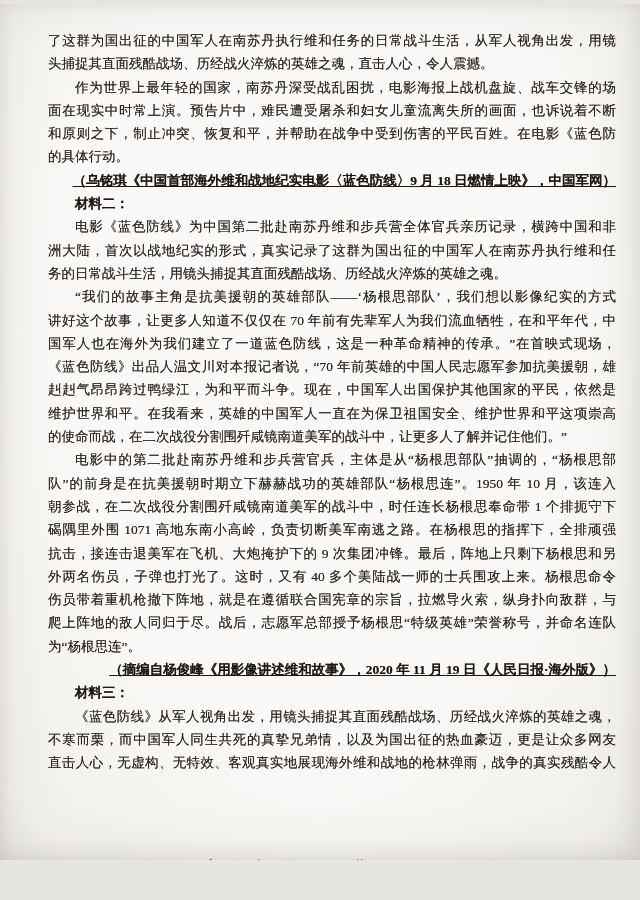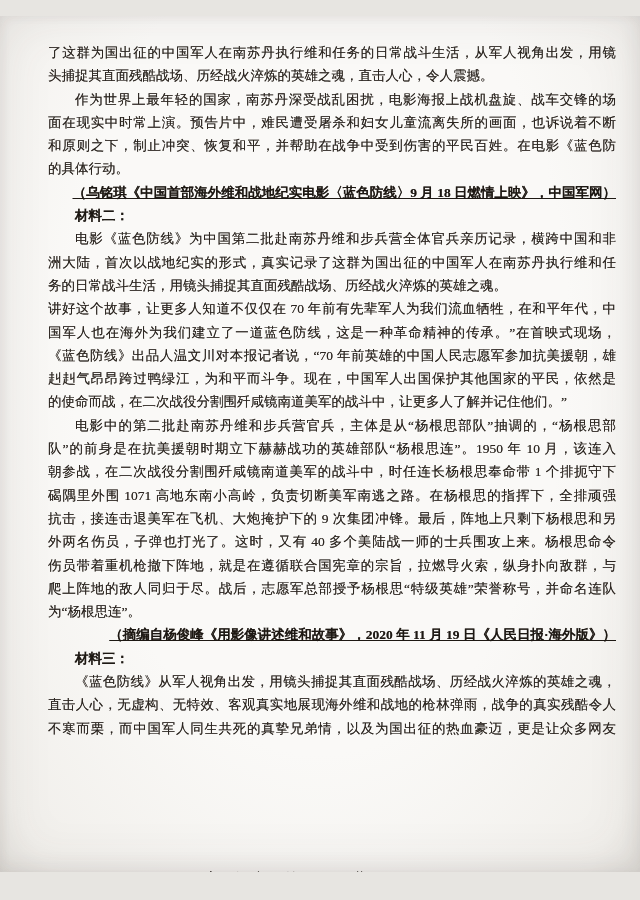--- a/index.html
+++ b/index.html
@@ -1,19 +1,19 @@
 <!DOCTYPE html>
 <html><head>
 <meta charset="utf-8">
 <style>
   html,body{margin:0;padding:0;background:#e7e5e1;}
   .page{
     position:relative;
     width:640px;height:856px;
-    margin:16px auto;
+    margin:4px auto;
     background:radial-gradient(ellipse at 50% 38%, #faf9f7 55%, #f1efeb 92%, #e9e7e2 100%);
     box-shadow:inset 0 0 55px rgba(70,62,55,.10), inset -4px -6px 18px rgba(70,62,55,.07), inset 3px 2px 10px rgba(70,62,55,.04);
     overflow:hidden;
     font-family:"Liberation Serif","DejaVu Serif",serif;
     color:#2b2520;
   }
   .body-text{
     position:absolute;
     left:48px;top:25px;width:568px;
     font-size:13.5px;
@@ -66,24 +66,26 @@
       <div class="ln hdr">材料二：</div>
     </div>
 
     <div class="para">
       <div class="ln ind">电影《蓝色防线》为中国第二批赴南苏丹维和步兵营全体官兵亲历记录，横跨中国和非</div>
       <div class="ln">洲大陆，首次以战地纪实的形式，真实记录了这群为国出征的中国军人在南苏丹执行维和任</div>
       <div class="ln end">务的日常战斗生活，用镜头捕捉其直面残酷战场、历经战火淬炼的英雄之魂。</div>
     </div>
 
     <div class="para">
+      <div class="ln ind">“我们的故事主角是抗美援朝的英雄部队——‘杨根思部队’，我们想以影像纪实的方式</div>
       <div class="ln">讲好这个故事，让更多人知道不仅仅在 70 年前有先辈军人为我们流血牺牲，在和平年代，中</div>
       <div class="ln">国军人也在海外为我们建立了一道蓝色防线，这是一种革命精神的传承。”在首映式现场，</div>
       <div class="ln">《蓝色防线》出品人温文川对本报记者说，“70 年前英雄的中国人民志愿军参加抗美援朝，雄</div>
       <div class="ln">赳赳气昂昂跨过鸭绿江，为和平而斗争。现在，中国军人出国保护其他国家的平民，依然是</div>
+      <div class="ln">维护世界和平。在我看来，英雄的中国军人一直在为保卫祖国安全、维护世界和平这项崇高</div>
       <div class="ln end">的使命而战，在二次战役分割围歼咸镜南道美军的战斗中，让更多人了解并记住他们。”</div>
     </div>
 
     <div class="para">
       <div class="ln ind">电影中的第二批赴南苏丹维和步兵营官兵，主体是从“杨根思部队”抽调的，“杨根思部</div>
       <div class="ln">队”的前身是在抗美援朝时期立下赫赫战功的英雄部队“杨根思连”。1950 年 10 月，该连入</div>
       <div class="ln">朝参战，在二次战役分割围歼咸镜南道美军的战斗中，时任连长杨根思奉命带 1 个排扼守下</div>
       <div class="ln">碣隅里外围 1071 高地东南小高岭，负责切断美军南逃之路。在杨根思的指挥下，全排顽强</div>
       <div class="ln">抗击，接连击退美军在飞机、大炮掩护下的 9 次集团冲锋。最后，阵地上只剩下杨根思和另</div>
       <div class="ln">外两名伤员，子弹也打光了。这时，又有 40 多个美陆战一师的士兵围攻上来。杨根思命令</div>
@@ -95,20 +97,20 @@
     <div class="para">
       <div class="ln cite">（摘编自杨俊峰《用影像讲述维和故事》，2020 年 11 月 19 日《人民日报·海外版》）</div>
     </div>
 
     <div class="para">
       <div class="ln hdr">材料三：</div>
     </div>
 
     <div class="para">
       <div class="ln ind">《蓝色防线》从军人视角出发，用镜头捕捉其直面残酷战场、历经战火淬炼的英雄之魂，</div>
+      <div class="ln">不寒而栗，而中国军人同生共死的真挚兄弟情，以及为国出征的热血豪迈，更是让众多网友</div>
       <div class="ln">直击人心，无虚构、无特效、客观真实地展现海外维和战地的枪林弹雨，战争的真实残酷令人</div>
-      <div class="ln">不寒而栗，而中国军人同生共死的真挚兄弟情，以及为国出征的热血豪迈，更是让众多网友</div>
     </div>
 
   </div>
 
   <div class="footer">高三语文　第 3 页（共 1 0 页）</div>
 </div>
 
 </body></html>

